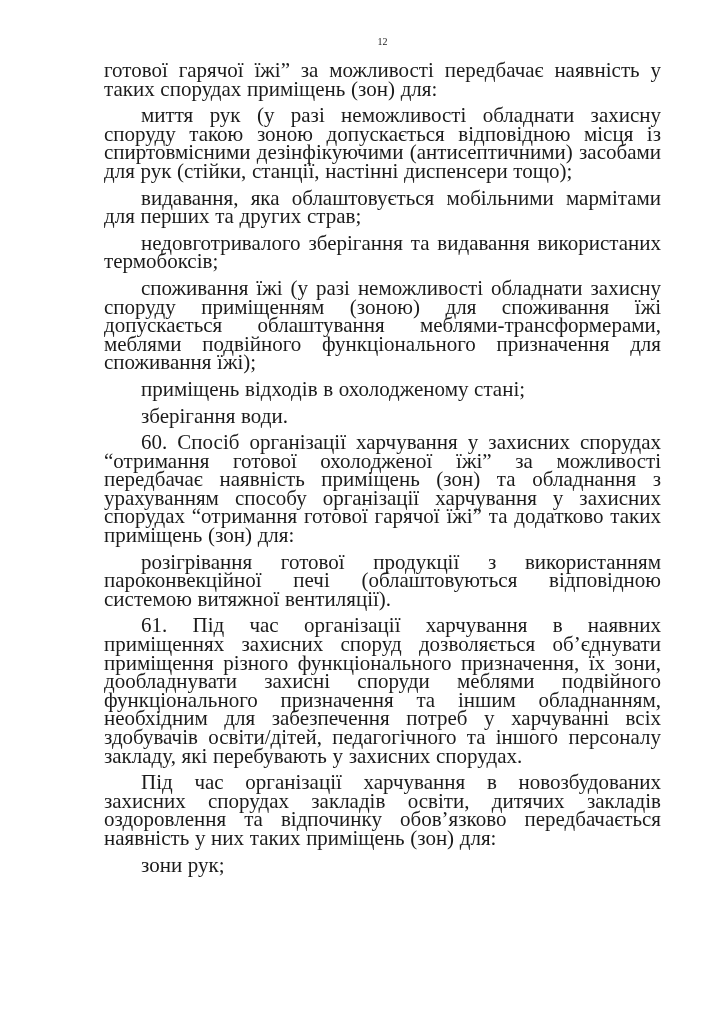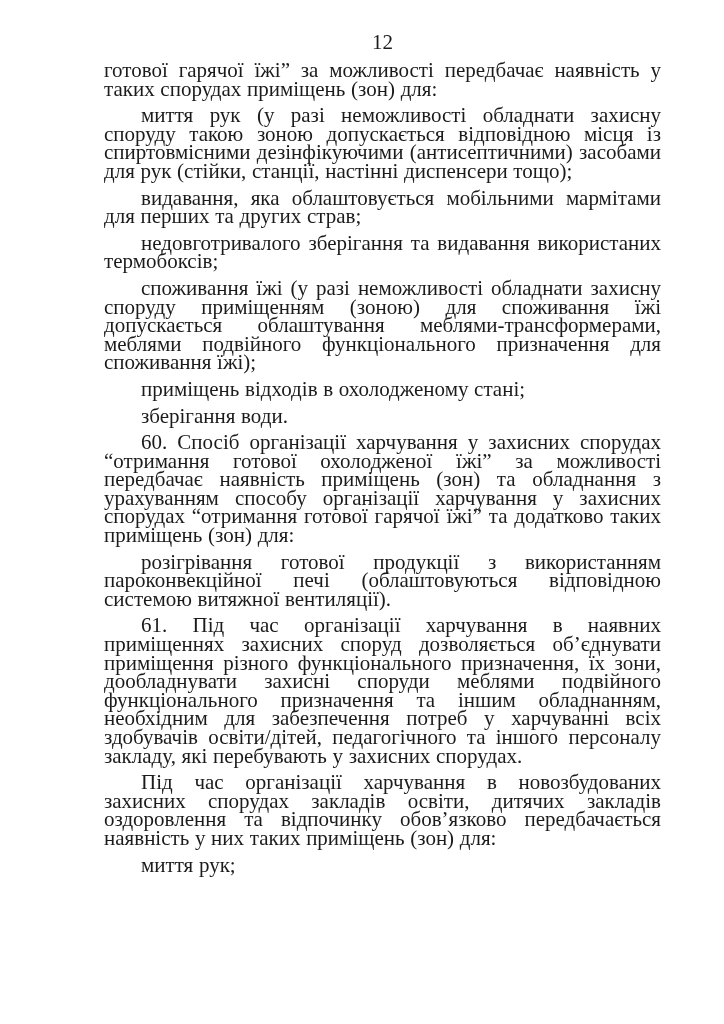--- a/index.html
+++ b/index.html
@@ -16,21 +16,21 @@
     overflow: hidden;
     font-family: "Liberation Serif", "DejaVu Serif", serif;
     color: #1b1b1b;
   }
   .page-number {
     position: absolute;
     top: 33px;
     left: 104px;
     width: 557px;
     text-align: center;
-    font-size: 21px;
+    font-size: 10px;
     line-height: 18px;
   }
   .content {
     position: absolute;
     top: 61px;
     left: 104px;
     width: 557px;
   }
   .content p {
     margin: 0 0 8px 0;
@@ -59,16 +59,16 @@
     <p>миття рук (у разі неможливості обладнати захисну споруду такою зоною допускається відповідною місця із спиртовмісними дезінфікуючими (антисептичними) засобами для рук (стійки, станції, настінні диспенсери тощо);</p>
     <p>видавання, яка облаштовується мобільними мармітами для перших та других страв;</p>
     <p>недовготривалого зберігання та видавання використаних термобоксів;</p>
     <p>споживання їжі (у разі неможливості обладнати захисну споруду приміщенням (зоною) для споживання їжі допускається облаштування меблями-трансформерами, меблями подвійного функціонального призначення для споживання їжі);</p>
     <p>приміщень відходів в охолодженому стані;</p>
     <p>зберігання води.</p>
     <p>60. Спосіб організації харчування у захисних спорудах “отримання готової охолодженої їжі” за можливості передбачає наявність приміщень (зон) та обладнання з урахуванням способу організації харчування у захисних спорудах “отримання готової гарячої їжі” та додатково таких приміщень (зон) для:</p>
     <p>розігрівання готової продукції з використанням пароконвекційної печі (облаштовуються відповідною системою витяжної вентиляції).</p>
     <p>61. Під час організації харчування в наявних приміщеннях захисних споруд дозволяється об’єднувати приміщення різного функціонального призначення, їх зони, дообладнувати захисні споруди меблями подвійного функціонального призначення та іншим обладнанням, необхідним для забезпечення потреб у харчуванні всіх здобувачів освіти/дітей, педагогічного та іншого персоналу закладу, які перебувають у захисних спорудах.</p>
     <p>Під час організації харчування в новозбудованих захисних спорудах закладів освіти, дитячих закладів оздоровлення та відпочинку обов’язково передбачається наявність у них таких приміщень (зон) для:</p>
-    <p>миття рук;</p>
+    <p>зони рук;</p>
   </div>
 
 </div>
 
 </body></html>

